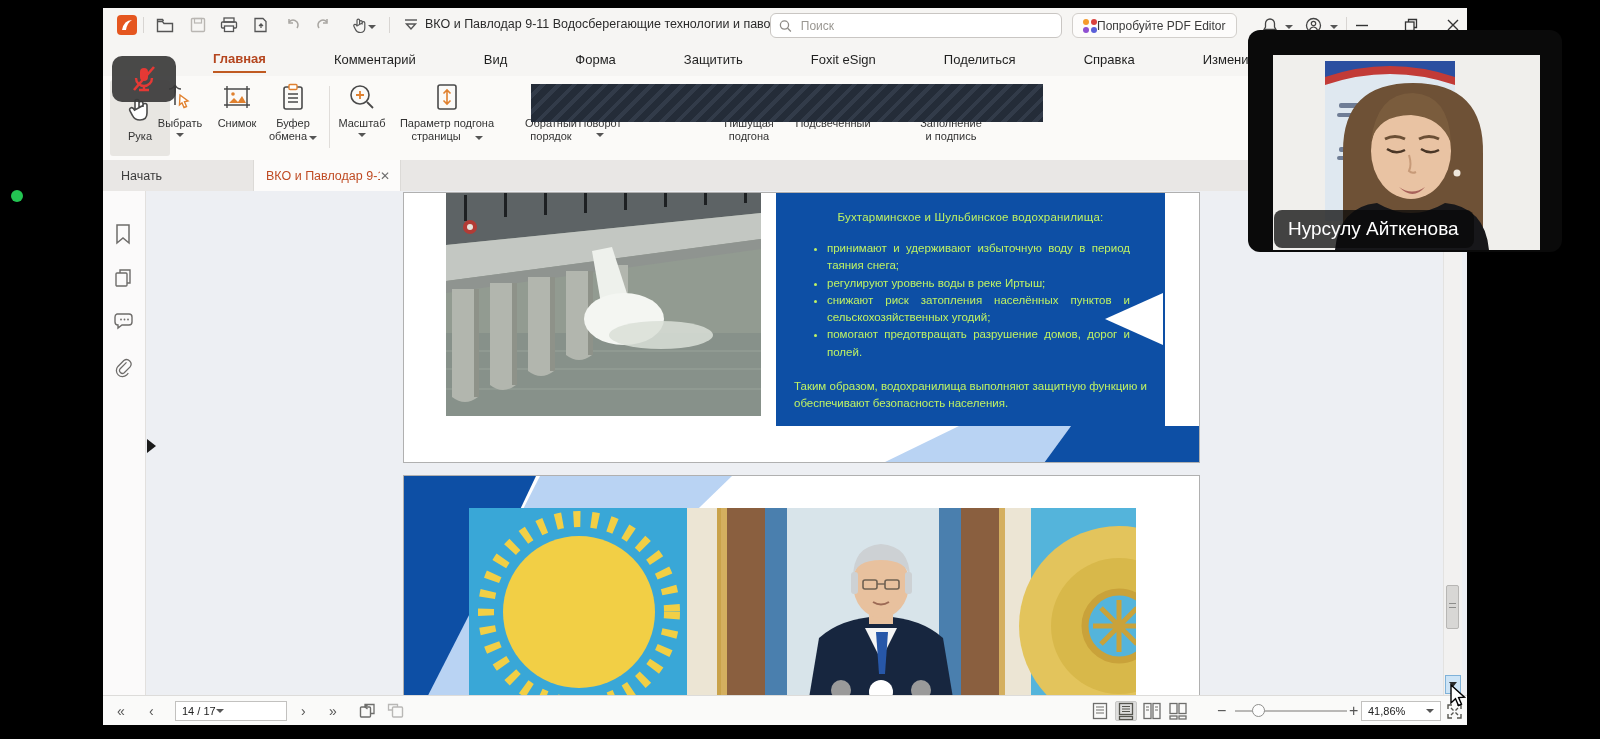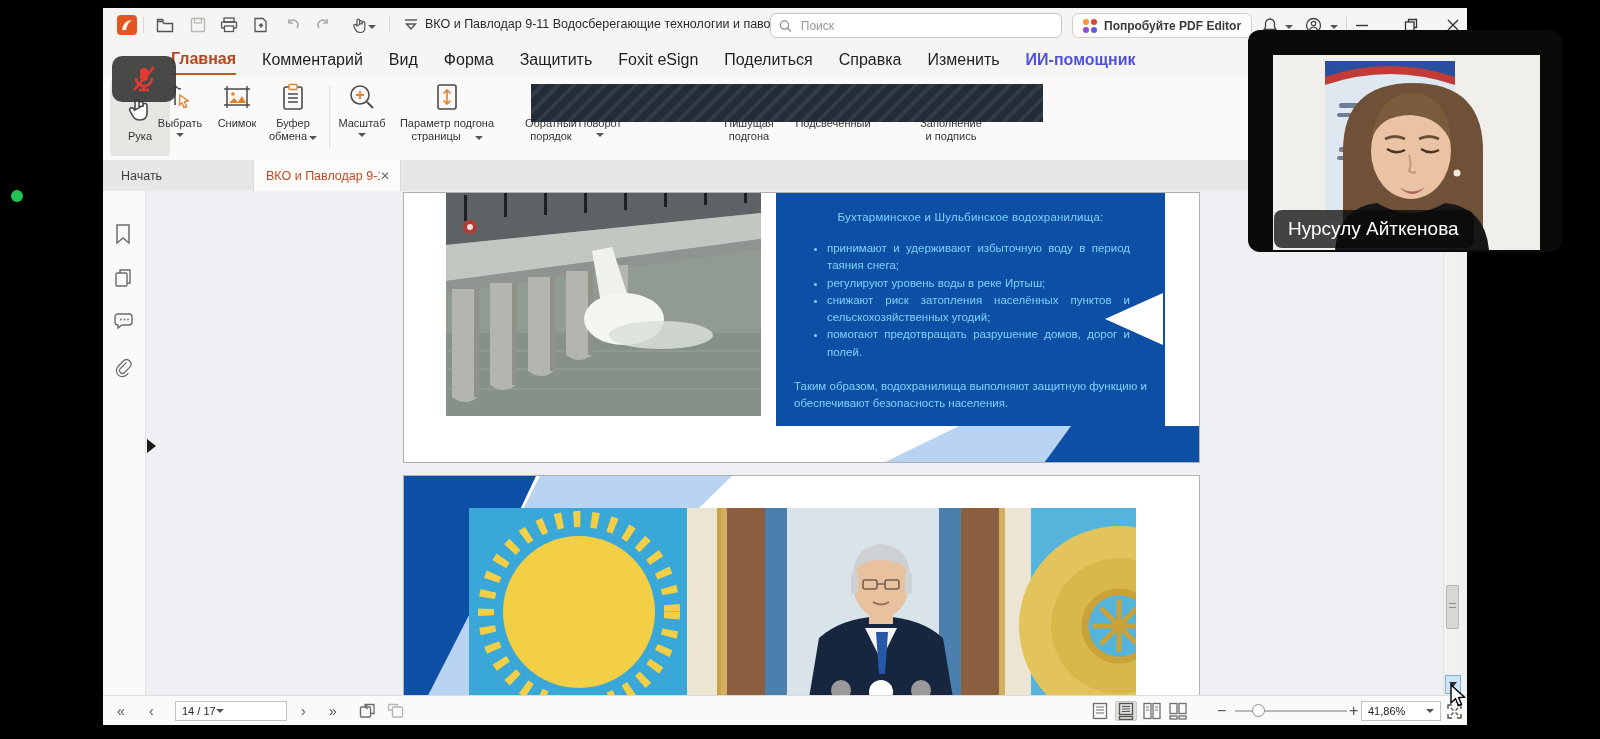--- a/index.html
+++ b/index.html
@@ -12,27 +12,27 @@
   .app{left:103px;top:8px;width:1364px;height:717px;background:#f6f5f3;overflow:hidden;}
 
   
   .titlebar{left:0;top:0;width:1364px;height:34px;background:#f6f5f3;display:flex;align-items:center;}
   .qa-icon{position:absolute;top:7px;width:20px;height:20px;display:flex;align-items:center;justify-content:center;}
   .sep-v{position:absolute;top:9px;width:1px;height:16px;background:#d8d5d2;}
   .doc-title{position:absolute;left:322px;top:9px;width:345px;font-size:12.5px;color:#2b2b2b;white-space:nowrap;overflow:hidden;}
   .searchbox{position:absolute;left:667px;top:5px;width:292px;height:25px;background:#fff;border:1px solid #c9c6c3;border-radius:6px;display:flex;align-items:center;padding:0 8px;box-sizing:border-box;}
   .searchbox input{border:none;outline:none;font-size:12px;color:#333;width:100%;margin-left:7px;font-family:"Liberation Sans",sans-serif;background:transparent;}
   .searchbox input::placeholder{color:#9a9792;}
-  .try-btn{position:absolute;left:969px;top:5px;height:25px;padding:0 10px;border:1px solid #d2cfcb;border-radius:6px;background:#fdfcfb;display:flex;align-items:center;gap:7px;font-size:12px;color:#3a3a3a;box-sizing:border-box;font-weight:bold;}
+  .try-btn{position:absolute;left:969px;top:5px;height:25px;padding:0 10px;border:1px solid #d2cfcb;border-radius:6px;background:#fdfcfb;display:flex;align-items:center;font-size:12px;color:#3a3a3a;box-sizing:border-box;}
   .dots4{width:14px;height:14px;display:grid;grid-template-columns:6px 6px;grid-template-rows:6px 6px;gap:2px;}
   .dots4 i{border-radius:50%;display:block;}
 
   
   .menubar{left:0;top:34px;width:1364px;height:34px;display:flex;align-items:center;gap:26px;padding-left:68px;box-sizing:border-box;background:#f6f5f3;}
-  .menu-item{font-size:16px;color:#1f1f1f;white-space:nowrap;padding:6px 0 5px 0;}
+  .menu-item{font-size:13px;color:#1f1f1f;white-space:nowrap;padding:6px 0 5px 0;margin-left:42px;}
   .menu-item.active{color:#b5461f;font-weight:bold;border-bottom:2px solid #c05a21;}
   .menu-item.accent{color:#4f52d9;font-weight:bold;}
 
   
   .toolbar{left:0;top:68px;width:1364px;height:84px;background:#fbfaf8;border-bottom:1px solid #e3e1de;}
   .titem{position:absolute;top:4px;display:flex;flex-direction:column;align-items:center;font-size:11px;color:#333;line-height:1.2;text-align:center;}
   .titem .tico{height:34px;display:flex;align-items:center;justify-content:center;margin-bottom:3px;}
   .titem.selected{background:#e8e6e2;border-radius:3px;}
   .drop{width:0;height:0;border-left:4px solid transparent;border-right:4px solid transparent;border-top:4px solid #555;display:inline-block;margin-top:3px;}
   .tool-sep{position:absolute;top:10px;width:1px;height:62px;background:#e0ddda;}
@@ -49,21 +49,21 @@
   .main{left:0;top:183px;width:1364px;height:504px;background:#edeff3;overflow:hidden;}
   .sidebar{position:absolute;left:0;top:0;width:42px;height:504px;background:#fbfafa;border-right:1px solid #e2e0de;}
   .side-ico{position:absolute;left:10px;width:22px;height:22px;}
   .panel-arrow{position:absolute;left:44px;top:248px;width:0;height:0;border-top:7px solid transparent;border-bottom:7px solid transparent;border-left:9px solid #1b1b1b;}
 
   
   .page{position:absolute;left:300px;width:797px;background:#fff;border:1px solid #b0b0b0;overflow:hidden;box-sizing:border-box;}
   .page1{top:1px;height:271px;}
   .page2{top:284px;height:220px;border-bottom:none;}
 
-  .bluebox{position:absolute;left:372px;top:0;width:389px;height:233px;background:#0d4fa5;color:#7dd3fc;padding:14px 18px 0 18px;box-sizing:border-box;}
+  .bluebox{position:absolute;left:372px;top:0;width:389px;height:233px;background:#0d4fa5;color:#bef264;padding:14px 18px 0 18px;box-sizing:border-box;}
   .bluebox .bb-head{text-align:center;font-size:11.5px;margin:4px 0 6px 0;letter-spacing:.2px;}
   .bluebox ul{margin:17px;padding-left:16px;}
   .bluebox li{font-size:11.5px;line-height:1.5;text-align:justify;margin:0;}
   .bluebox .bb-concl{font-size:11.5px;line-height:1.5;text-align:justify;margin-top:13px;}
   .bb-notch{position:absolute;right:36px;top:100px;width:0;height:0;
     border-top:26px solid transparent;border-bottom:26px solid transparent;border-right:58px solid #fff;}
 
   
   .statusbar{left:0;top:687px;width:1364px;height:30px;background:#fafaf9;border-top:1px solid #dddcda;}
   .sb{position:absolute;top:0;height:30px;display:flex;align-items:center;color:#555;font-size:14px;}

